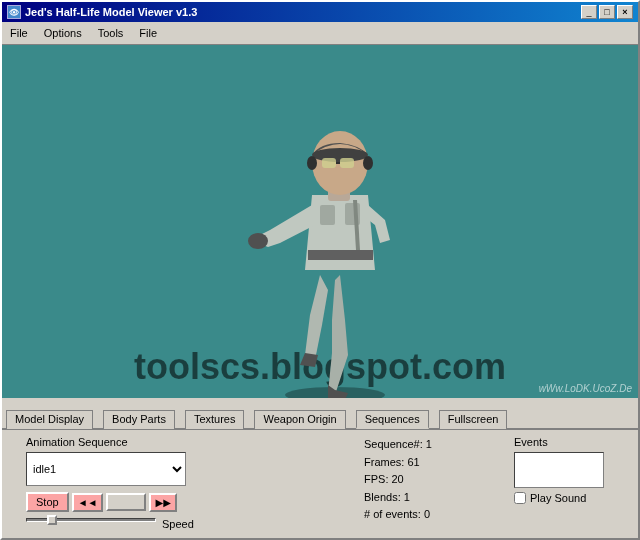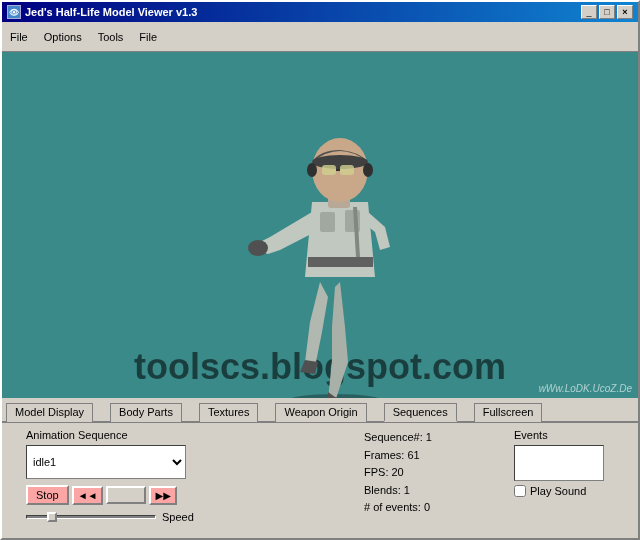--- a/index.html
+++ b/index.html
@@ -70,21 +70,21 @@
     }
 
     
     .menubar {
       background: #d4d0c8;
       border-bottom: 1px solid #808080;
       padding: 2px 4px;
       display: flex;
       gap: 8px;
       flex-shrink: 0;
-      height: 30px;
+      height: 23px;
       align-items: center;
     }
     .menu-item {
       padding: 1px 4px;
       cursor: pointer;
       font-size: 11px;
     }
 
     
     .viewport {
@@ -111,22 +111,22 @@
     
     .bottom-panel {
       background: #d4d0c8;
       flex-shrink: 0;
       height: 140px;
     }
 
     
     .tabs {
       display: flex;
-      gap: 17px;
-      padding: 4px 4px 0 4px;
+      gap: 10px;
+      padding: 11px 4px 0 4px;
       background: #d4d0c8;
       border-bottom: 2px solid #808080;
     }
     .tab {
       padding: 2px 8px;
       background: #d4d0c8;
       border: 1px solid #808080;
       border-bottom: none;
       cursor: pointer;
       font-size: 11px;
@@ -191,21 +191,20 @@
       text-align: center;
     }
     .btn-small {
       min-width: 24px;
       padding: 2px 4px;
       font-size: 10px;
     }
 
     .slider-row {
       display: flex;
-      align-items: center;
       gap: 6px;
     }
     .slider-track {
       width: 130px;
       height: 4px;
       background: #808080;
       border: 1px solid #404040;
       border-right-color: #fff;
       border-bottom-color: #fff;
       position: relative;

